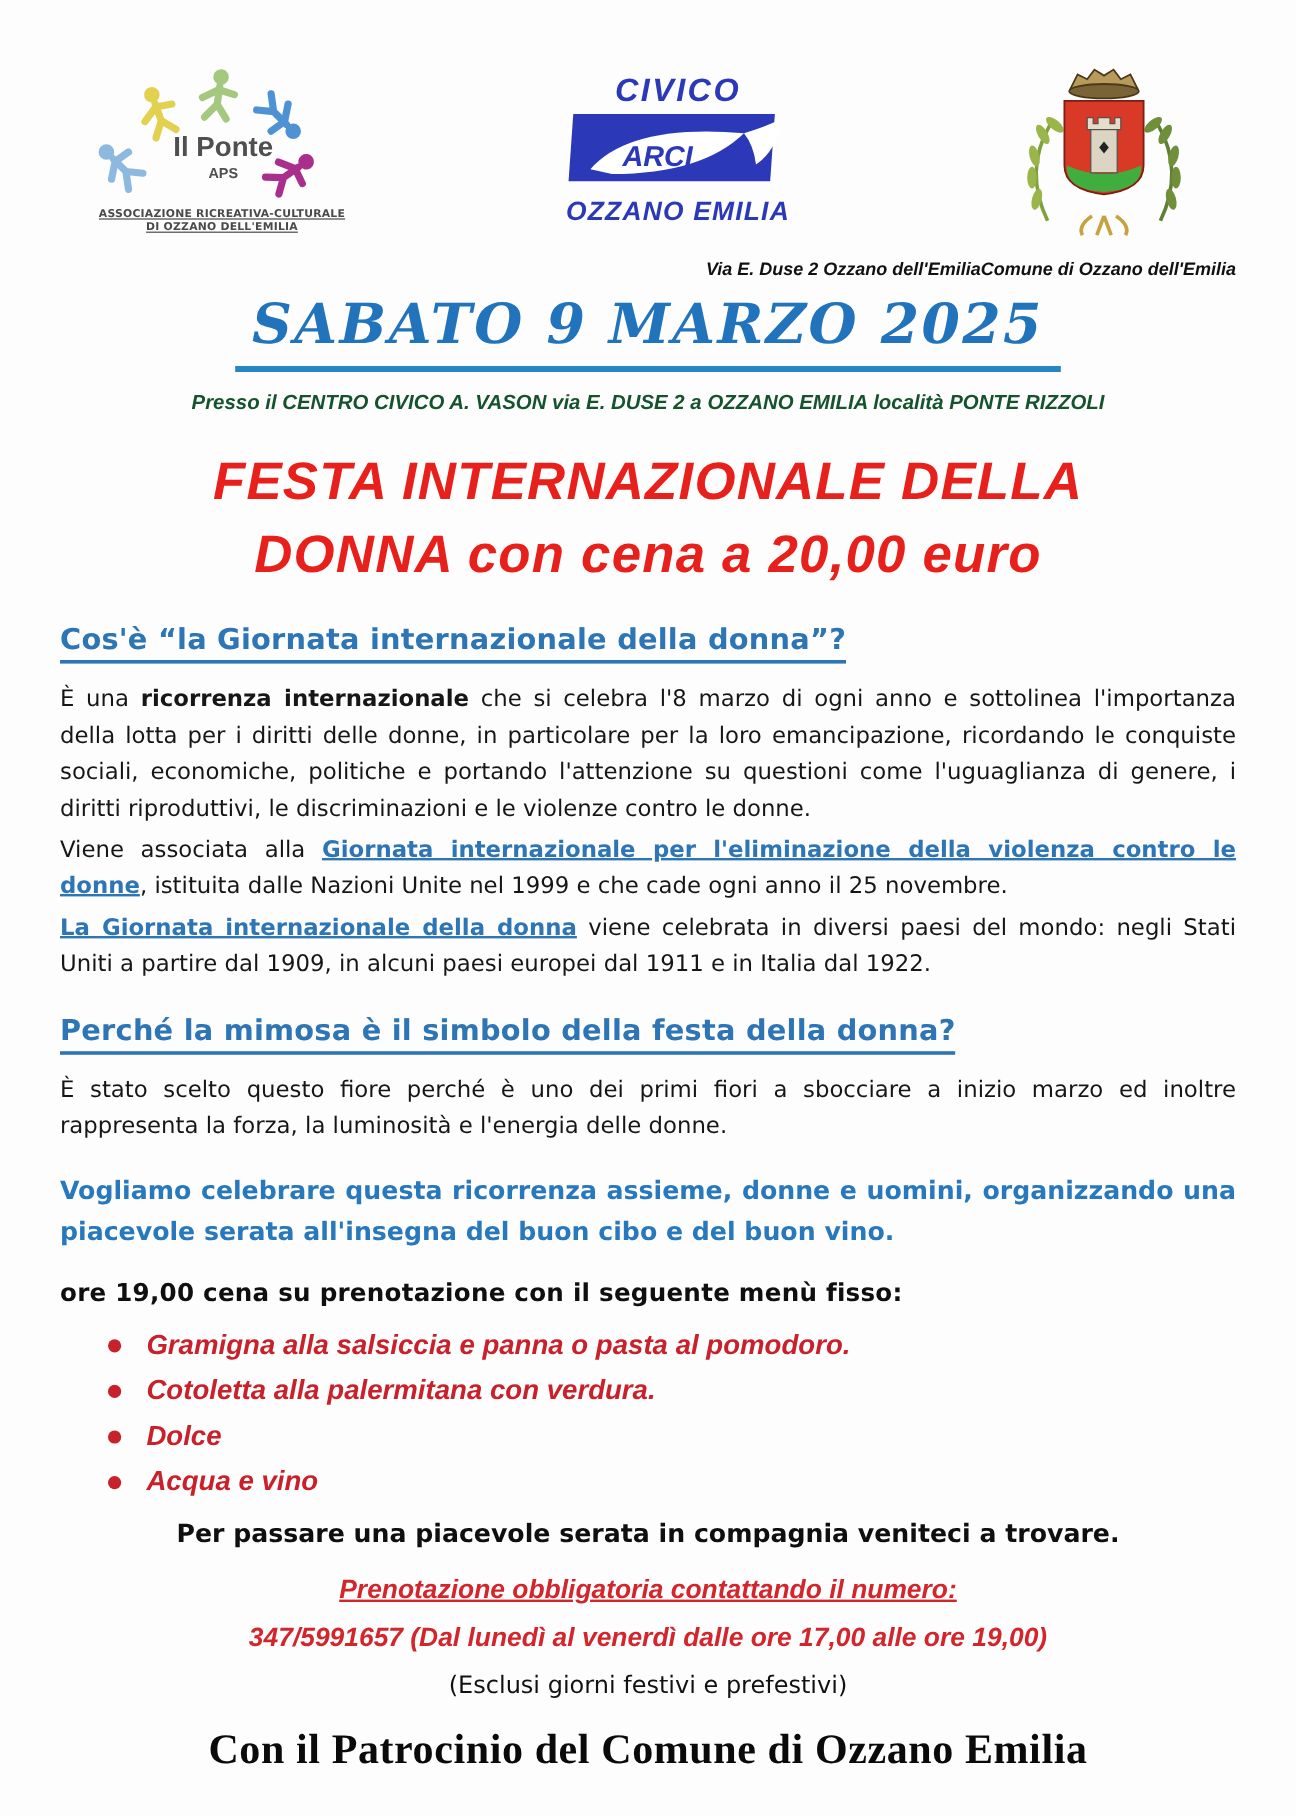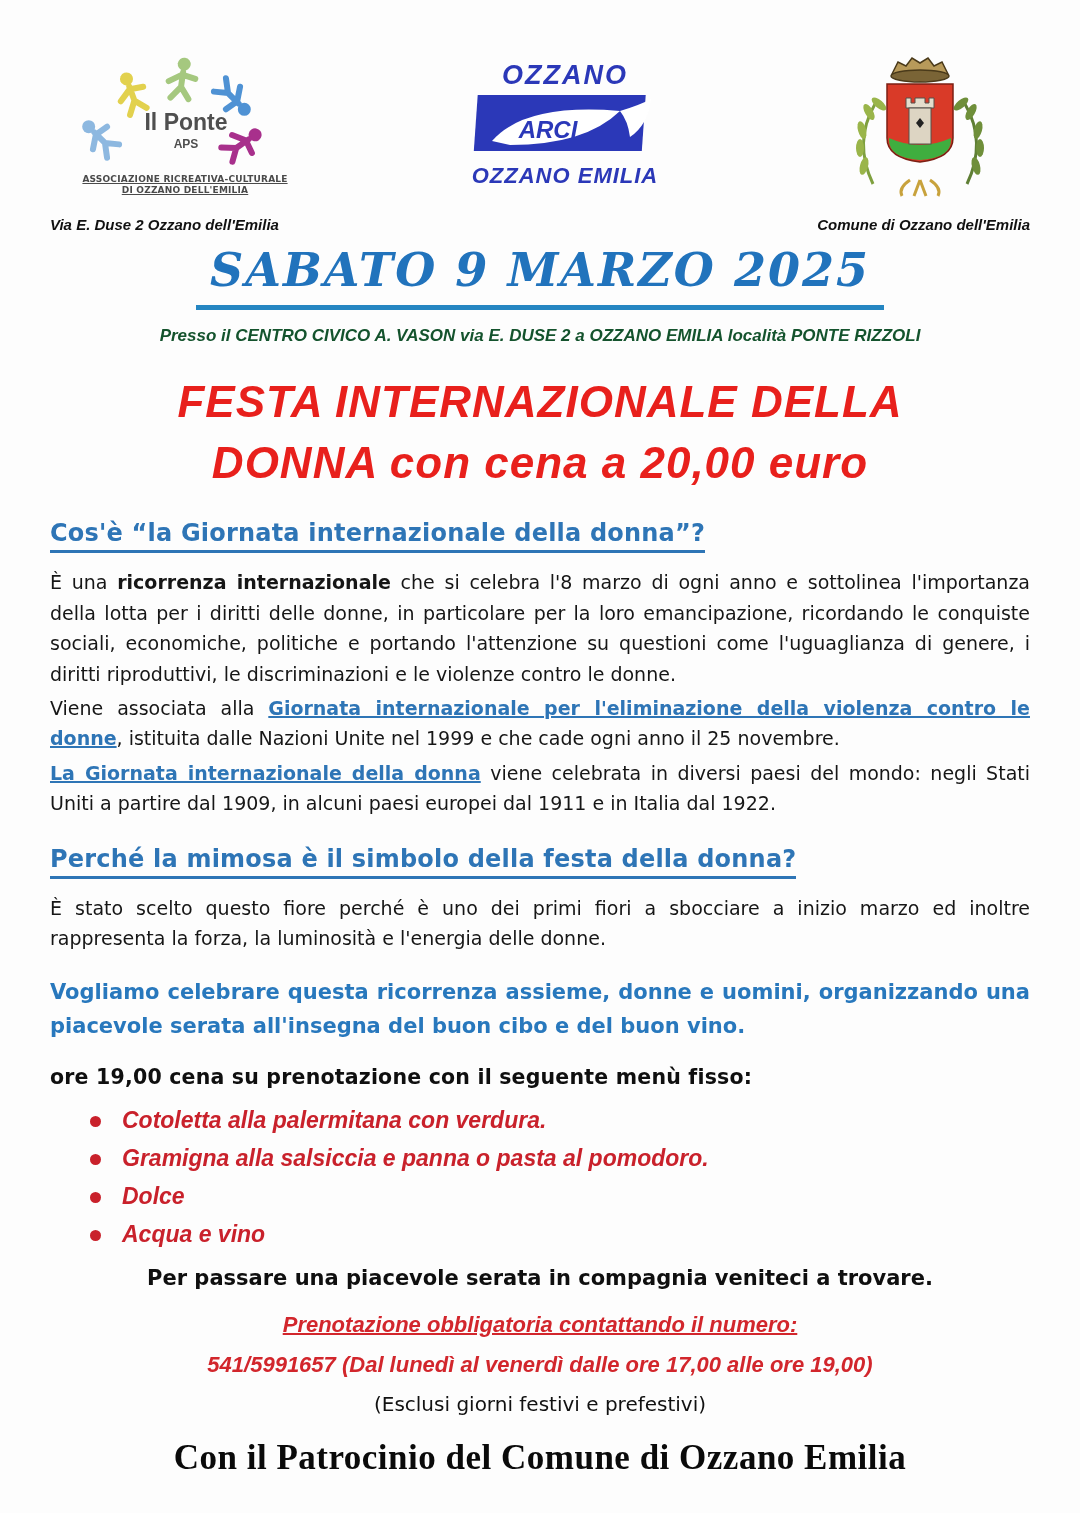--- a/index.html
+++ b/index.html
@@ -11,21 +11,21 @@
 
   
   .logo-row { display:flex; justify-content:space-between; align-items:flex-start; height:150px; }
   .logo-ponte { width:270px; text-align:center; position:relative; }
   .ponte-caption { font-size:9px; font-weight:bold; color:#4a4a4a; line-height:1.25; letter-spacing:.2px;text-decoration:underline; }
   .logo-arci { width:230px; text-align:center; margin-top:8px; }
   .arci-top { color:#2b38b8; font-family:"Liberation Sans", sans-serif; font-weight:bold; font-style:italic; font-size:27px; letter-spacing:2px; }
   .arci-bottom { color:#2b38b8; font-family:"Liberation Sans", sans-serif; font-weight:bold; font-style:italic; font-size:22px; letter-spacing:1px; margin-top:2px; }
   .logo-comune { width:220px; text-align:center; }
 
-  .caption-row { display:flex; justify-content:space-between; margin-top:14px; }
+  .caption-row { display:flex; justify-content:flex-end; margin-top:14px; }
   .caption-row .cap { font-family:"Liberation Sans", sans-serif; font-weight:bold; font-style:italic; font-size:15px; color:#111; }
 
   
   .date-title-wrap { text-align:center; margin-top:10px; }
   .date-title {
     display:inline-block; font-family:"DejaVu Serif", serif; font-style:italic; font-weight:bold;
     font-size:46px; color:#2173bc; letter-spacing:2px;
     border-bottom:5px solid #2586c2; padding:0 14px 8px 14px;
   }
   .venue { text-align:center; font-family:"Liberation Sans", sans-serif; font-weight:bold; font-style:italic;
@@ -87,21 +87,21 @@
         <use href="#dancer" transform="translate(163,46) rotate(135)" color="#4f92d4"></use>
         <use href="#dancer" transform="translate(172,92) rotate(55)" color="#a8308c"></use>
         <text x="116" y="78" text-anchor="middle" font-family="Liberation Sans, sans-serif" font-size="23" font-weight="bold" fill="#4f4f4f">Il Ponte</text>
         <text x="116" y="96" text-anchor="middle" font-family="Liberation Sans, sans-serif" font-size="12" font-weight="bold" fill="#4f4f4f">APS</text>
       </svg>
       <div class="ponte-caption">ASSOCIAZIONE RICREATIVA-CULTURALE</div>
       <div class="ponte-caption">DI OZZANO DELL'EMILIA</div>
     </div>
 
     <div class="logo-arci">
-      <div class="arci-top">OZZANO</div>
+      <div class="arci-top">CIVICO</div>
       <svg width="190" height="66" viewBox="0 0 190 66">
         <rect x="8" y="4" width="168" height="56" fill="#2b38b8" transform="skewX(-4)"></rect>
         <path d="M22,50 Q55,12 150,20 Q115,54 40,54 Z" fill="#ffffff"></path>
         <path d="M150,20 Q170,14 181,8 Q178,34 160,46 Q158,30 150,20 Z" fill="#ffffff"></path>
         <text x="78" y="47" text-anchor="middle" font-family="Liberation Sans, sans-serif" font-style="italic" font-weight="bold" font-size="24" fill="#2b38b8">ARCI</text>
       </svg>
       <div class="arci-bottom">OZZANO EMILIA</div>
     </div>
 
     <div class="logo-comune">
@@ -164,29 +164,29 @@
 
   <div>
     <span class="blue-heading">Perché la mimosa è il simbolo della festa della donna?</span>
     <p class="body-p">È stato scelto questo fiore perché è uno dei primi fiori a sbocciare a inizio marzo ed inoltre rappresenta la forza, la luminosità e l'energia delle donne.</p>
   </div>
 
   <div>
     <p class="blue-para">Vogliamo celebrare questa ricorrenza assieme, donne e uomini, organizzando una piacevole serata all'insegna del buon cibo e del buon vino.</p>
     <p class="menu-intro">ore 19,00 cena su prenotazione con il seguente menù fisso:</p>
     <ul class="menu">
+      <li>Gramigna alla salsiccia e panna o pasta al pomodoro.</li>
       <li>Cotoletta alla palermitana con verdura.</li>
-      <li>Gramigna alla salsiccia e panna o pasta al pomodoro.</li>
       <li>Dolce</li>
       <li>Acqua e vino</li>
     </ul>
     <p class="closing">Per passare una piacevole serata in compagnia veniteci a trovare.</p>
   </div>
 
   <div class="booking">
     <div class="b1">Prenotazione obbligatoria contattando il numero:</div>
-    <div class="b2">541/5991657 (Dal lunedì al venerdì dalle ore 17,00 alle ore 19,00)</div>
+    <div class="b2">347/5991657 (Dal lunedì al venerdì dalle ore 17,00 alle ore 19,00)</div>
   </div>
   <div class="excluded">(Esclusi giorni festivi e prefestivi)</div>
 
   <div class="patronage">Con il Patrocinio del Comune di Ozzano Emilia</div>
 
 </div>
 
 </body></html>

